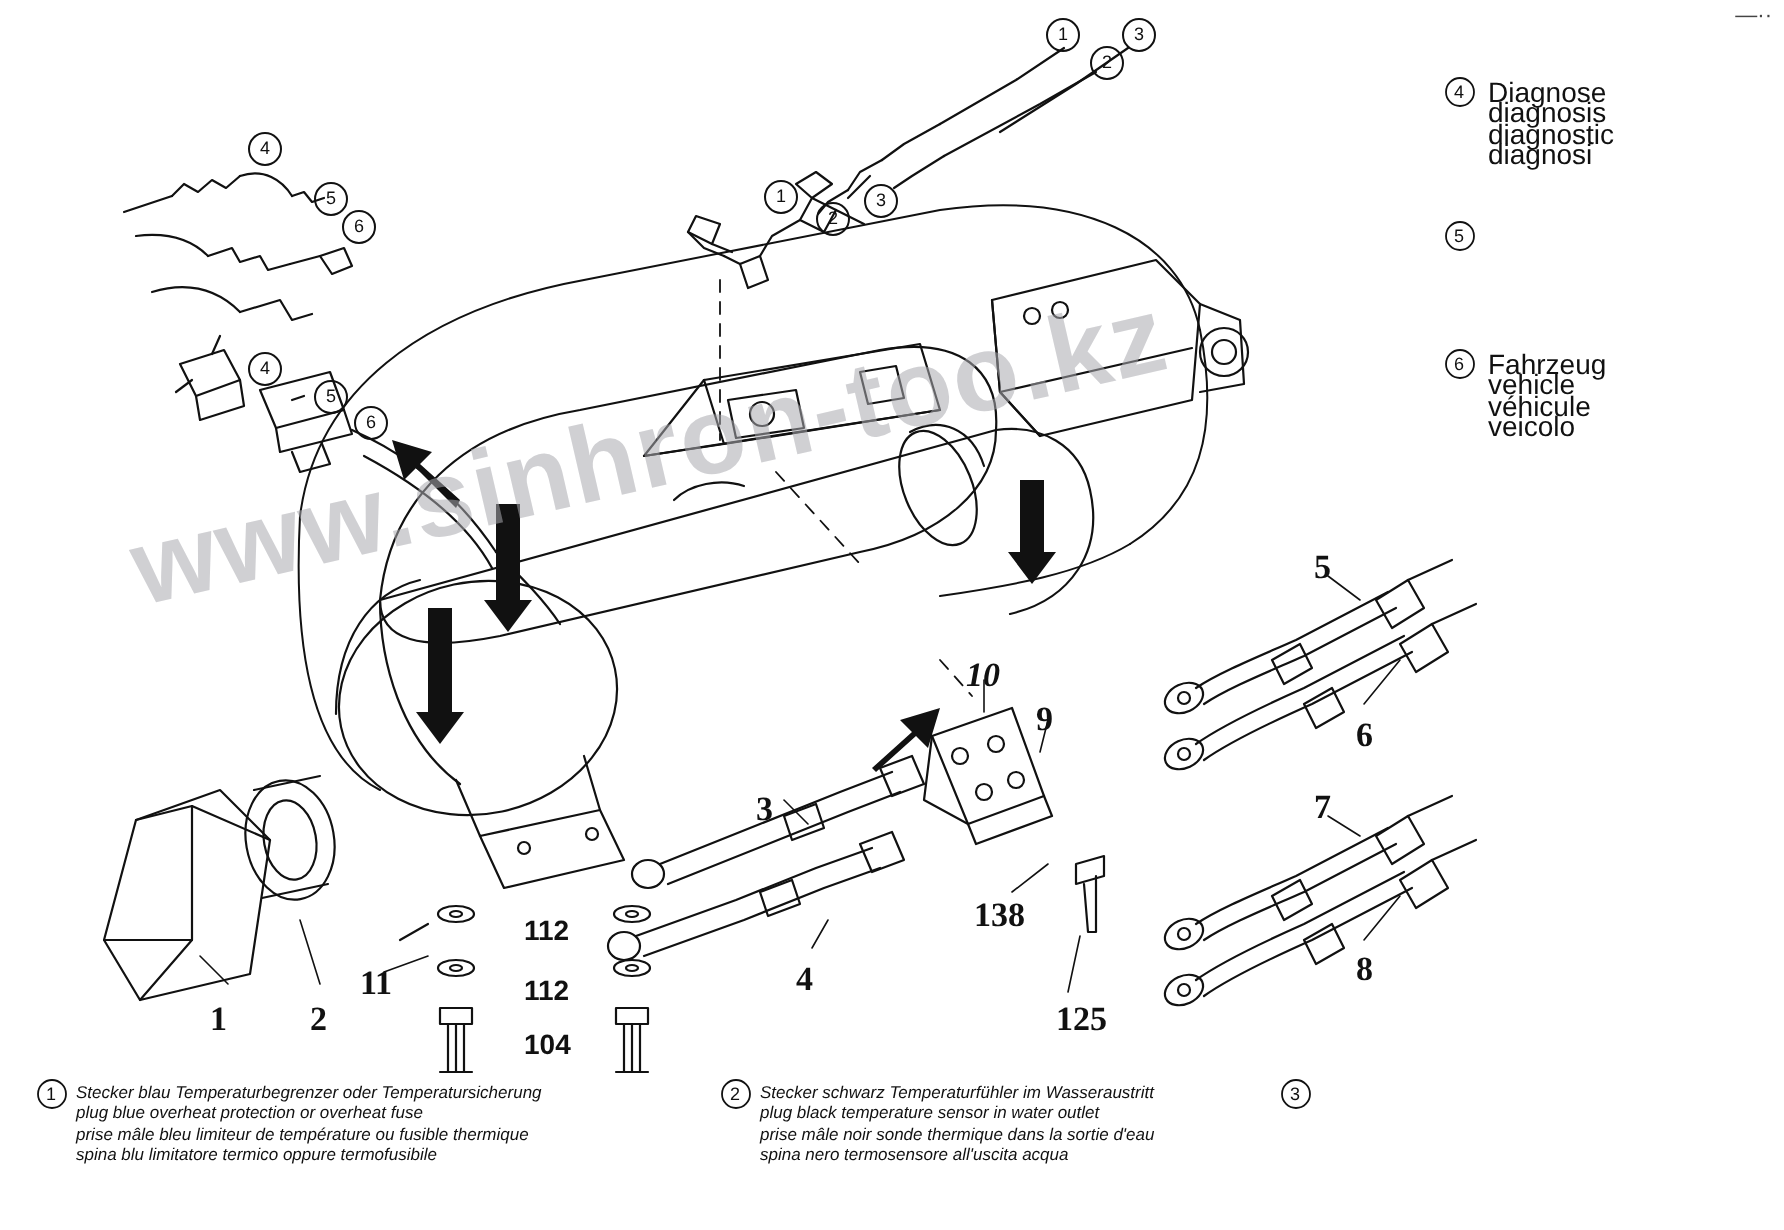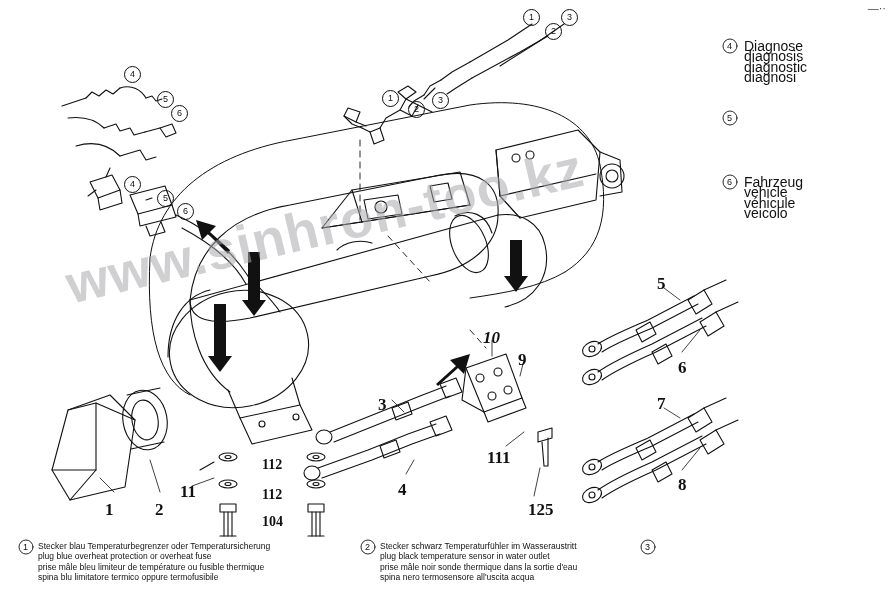--- a/index.html
+++ b/index.html
@@ -38,20 +38,21 @@
     white-space: nowrap;
     letter-spacing: 1px;
     pointer-events: none;
   }
   .legend-block {
     position: absolute;
     font-size: 8.5px;
     line-height: 10.4px;
     color: #111;
     white-space: pre-line;
+    font-style: italic;
   }
   .legend-num {
     position: absolute;
     font-size: 9px;
     color: #111;
   }
   .circle-num {
     position: absolute;
     width: 15px;
     height: 15px;
@@ -68,21 +69,21 @@
     font-size: 17px;
     font-weight: bold;
     color: #111;
     font-family: "Liberation Serif", serif;
   }
   .ref-num {
     position: absolute;
     font-size: 14px;
     font-weight: bold;
     color: #111;
-    font-family: Liberation Serif, serif;
+    font-family: Liberation Sans, sans-serif;
   }
   .sidebar-item {
     position: absolute;
     font-size: 14px;
     line-height: 10.4px;
     color: #111;
     white-space: pre-line;
   }
   .corner-mark {
     position: absolute;
@@ -390,21 +391,21 @@
 
   <div id="number-layer">
       <div class="big-num" style="left: 657px; top: 274px;">5</div>
       <div class="big-num" style="left: 678px; top: 358px;">6</div>
       <div class="big-num" style="left: 657px; top: 394px;">7</div>
       <div class="big-num" style="left: 678px; top: 475px;">8</div>
       <div class="big-num" style="left: 483px; top: 328px; font-style: italic;">10</div>
       <div class="big-num" style="left: 518px; top: 350px;">9</div>
       <div class="big-num" style="left: 378px; top: 395px;">3</div>
       <div class="big-num" style="left: 398px; top: 480px;">4</div>
-      <div class="big-num" style="left: 487px; top: 448px;">111</div>
+      <div class="big-num" style="left: 487px; top: 448px;">138</div>
       <div class="big-num" style="left: 528px; top: 500px;">125</div>
       <div class="big-num" style="left: 180px; top: 482px;">11</div>
       <div class="big-num" style="left: 105px; top: 500px;">1</div>
       <div class="big-num" style="left: 155px; top: 500px;">2</div>
       <div class="ref-num" style="left: 262px; top: 457px;">112</div>
       <div class="ref-num" style="left: 262px; top: 487px;">112</div>
       <div class="ref-num" style="left: 262px; top: 514px;">104</div>
     </div>
 
 </div>

